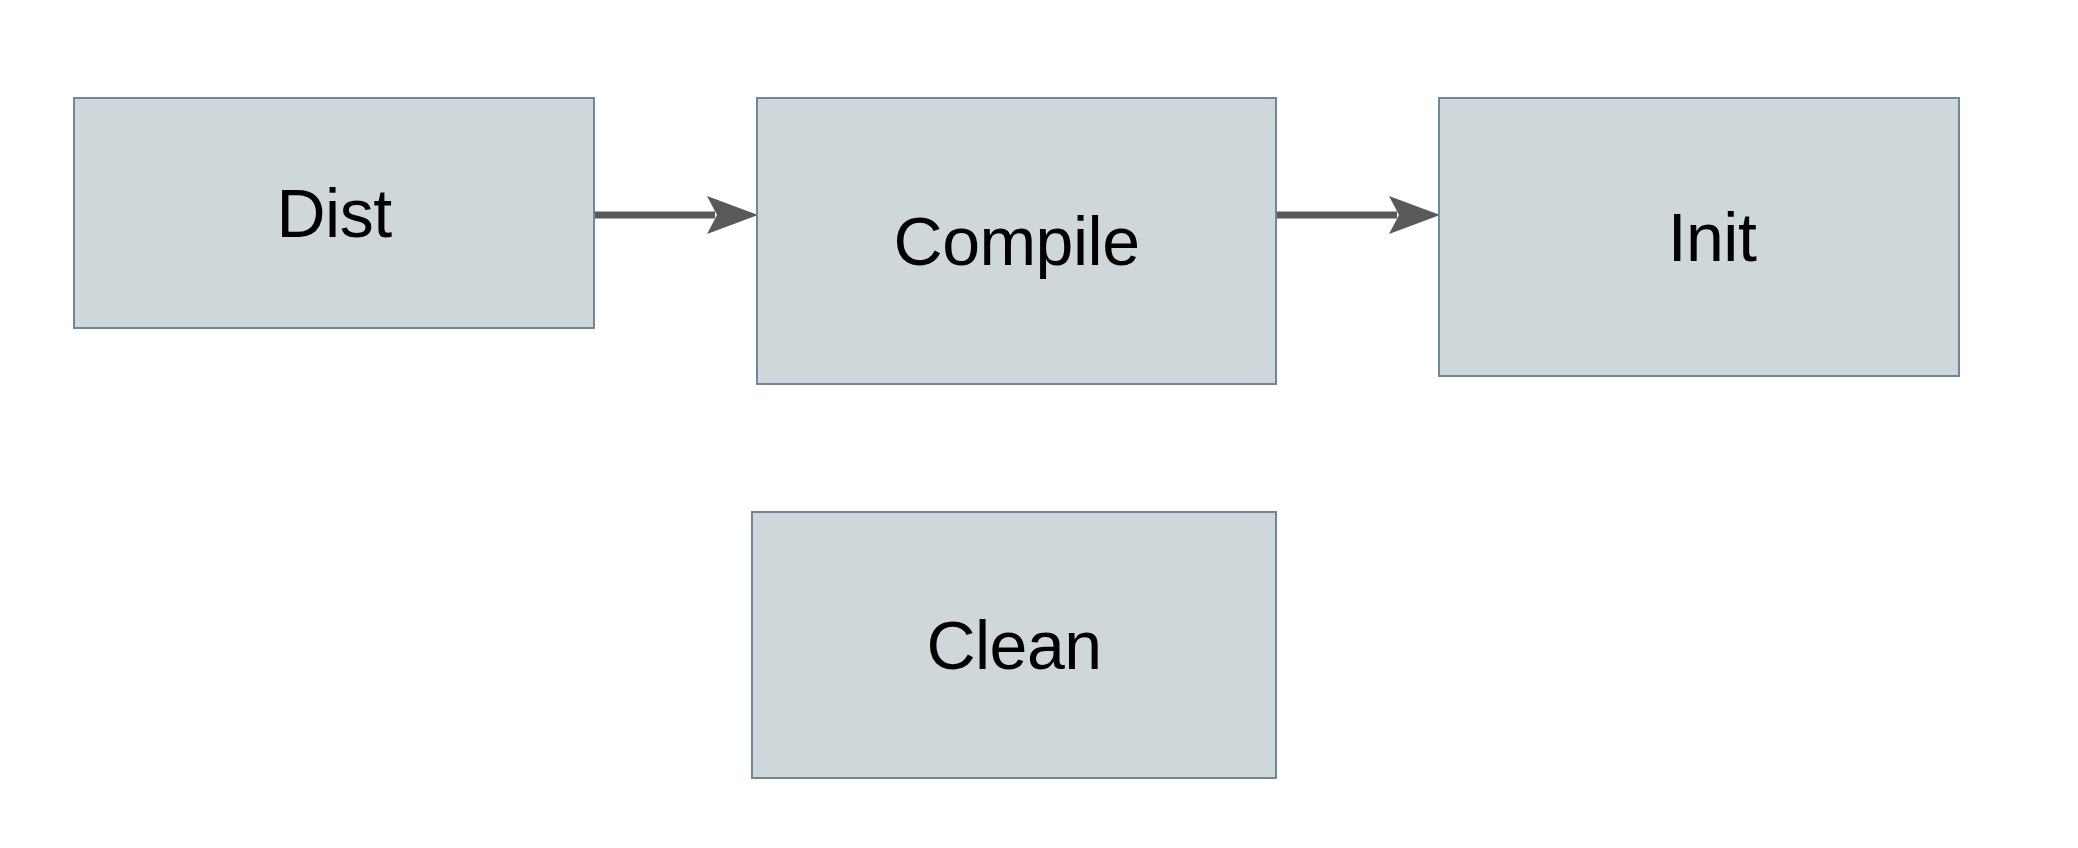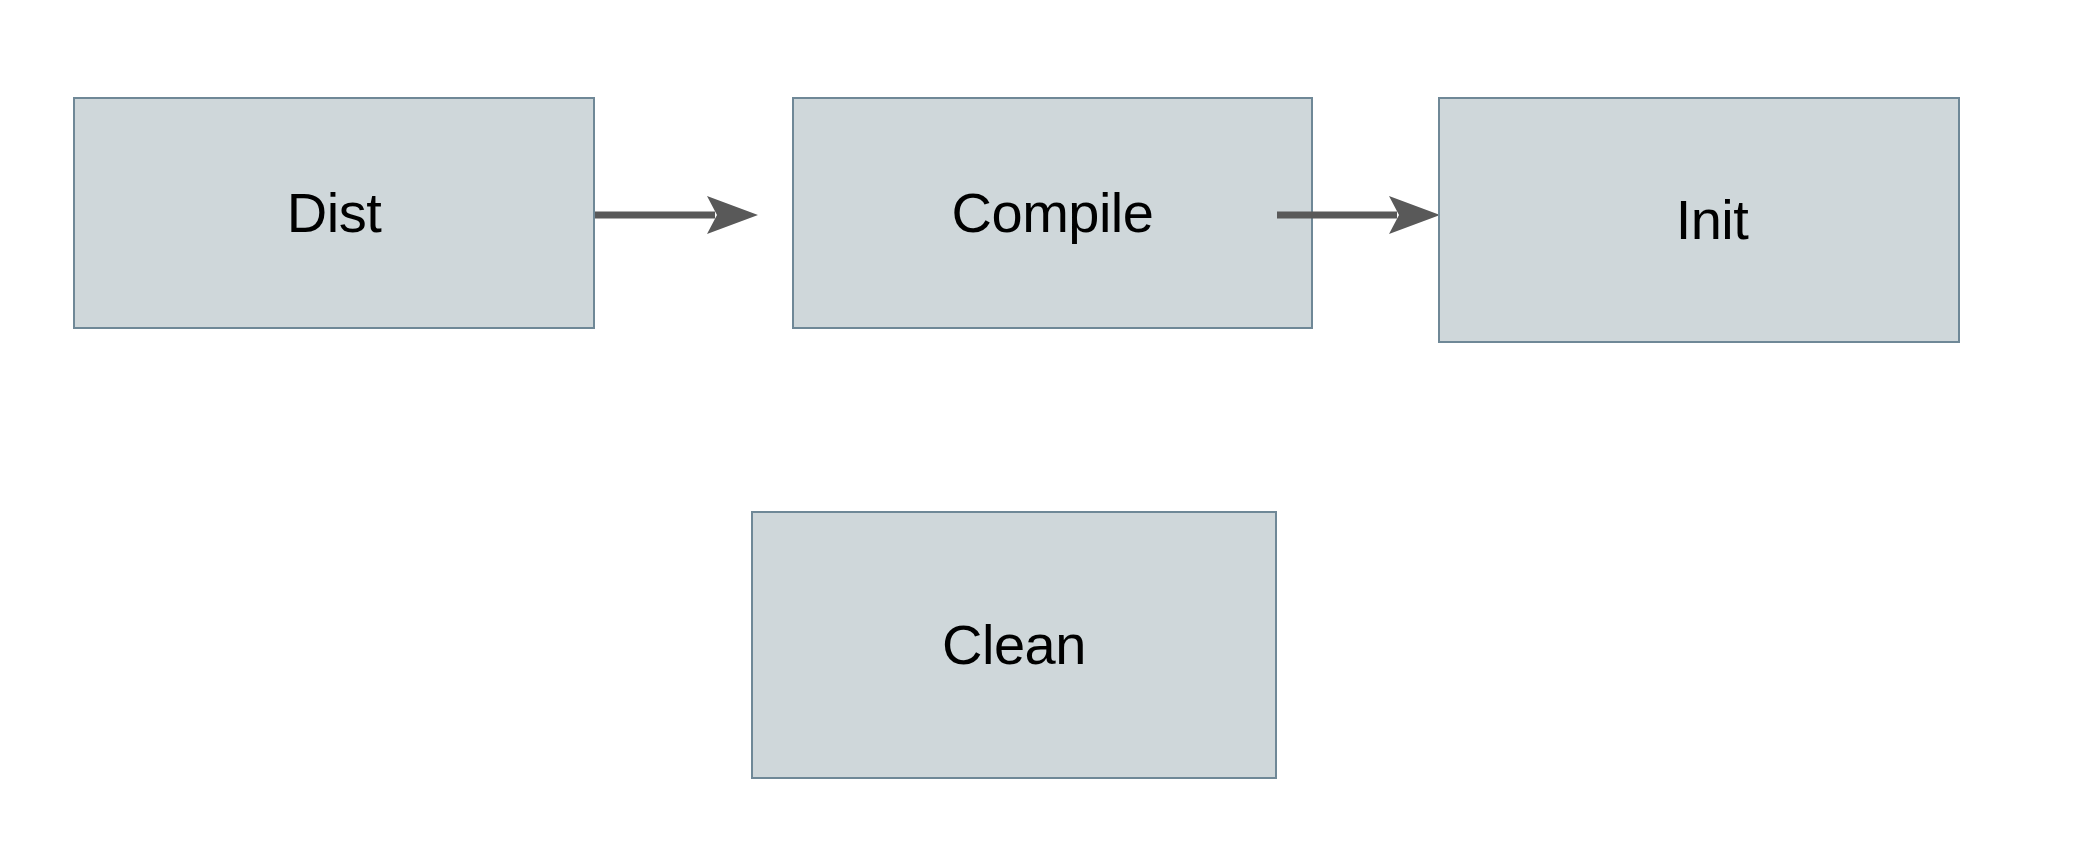--- a/index.html
+++ b/index.html
@@ -24,32 +24,32 @@
     position: absolute;
     box-sizing: border-box;
     background: #CFD7DA;
     border: 2px solid #6F8897;
     display: flex;
     align-items: center;
     justify-content: center;
   }
   .node-label {
     font-family: "Liberation Sans", sans-serif;
-    font-size: 56px;
+    font-size: 68px;
     line-height: 1;
     color: #000000;
     font-weight: 400;
     letter-spacing: -0.5px;
     white-space: nowrap;
     user-select: none;
   }
   
   #node-dist    { left: 73px;   top: 97px;  width: 522px; height: 232px; }
-  #node-compile { left: 792px;  top: 97px;  width: 521px; height: 232px; }
-  #node-init    { left: 1438px; top: 97px;  width: 522px; height: 246px; padding-left: 26px; }
+  #node-compile { left: 756px;  top: 97px;  width: 521px; height: 288px; }
+  #node-init    { left: 1438px; top: 97px;  width: 522px; height: 280px; padding-left: 26px; }
   #node-clean   { left: 751px;  top: 511px; width: 526px; height: 268px; }
 
   
   .edge {
     position: absolute;
     overflow: visible;
   }
   #edge-dist-compile { left: 595px;  top: 190px; width: 165px; height: 50px; }
   #edge-compile-init { left: 1277px; top: 190px; width: 165px; height: 50px; }
 </style>

